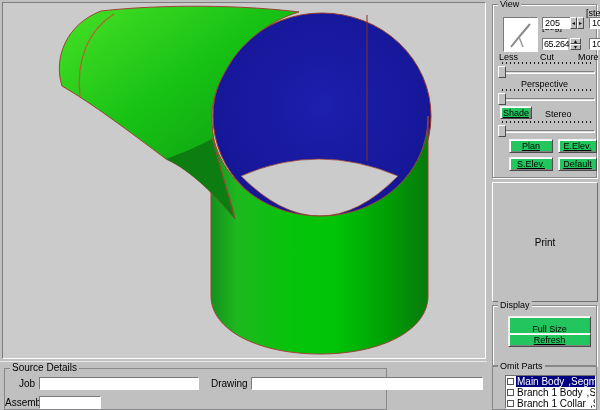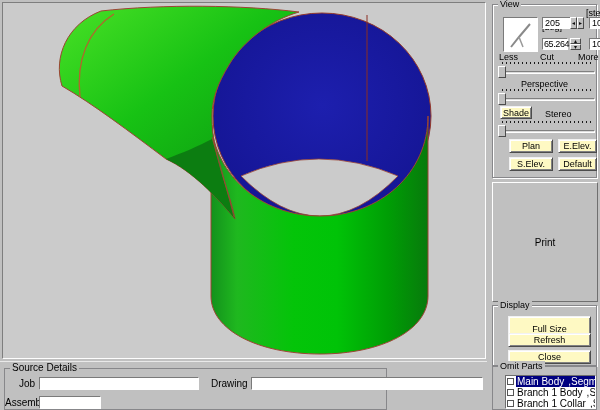--- a/index.html
+++ b/index.html
@@ -12,24 +12,24 @@
               background:#cbcbcb; border:1px solid; border-color:#7e7e7e #fdfdfd #fdfdfd #7e7e7e; }
   #viewport svg { display:block; width:100%; height:100%; }
 
   
   #side-panel { position:absolute; left:488px; top:0; width:112px; height:410px; background:#c0c0c0; }
 
   .groupbox { position:absolute; border:1px solid #87878a; box-shadow:1px 1px 0 #ffffff, inset 1px 1px 0 #ffffff; }
   .legend { position:absolute; top:-6px; left:5px; background:#c0c0c0; padding:0 2px;
             font-size:9px; line-height:10px; white-space:nowrap; }
 
-  .btn { background:#fef9c3; border:1px solid; border-color:#f2f2f2 #4c4c4c #4c4c4c #f2f2f2;
+  .btn { background:#22c55e; border:1px solid; border-color:#f2f2f2 #4c4c4c #4c4c4c #f2f2f2;
          box-shadow:inset 1px 1px 0 #ffffff, inset -1px -1px 0 #828282;
          display:flex; align-items:center; justify-content:center;
-         font-size:10px; cursor:pointer; white-space:nowrap; }
+         font-size:10px; cursor:pointer; white-space:nowrap;text-decoration:underline; }
   .btn.small { font-size:9px; }
 
   .field { background:#fff; border:1px solid; border-color:#7a7a7a #fff #fff #7a7a7a;
            font-family:"Liberation Sans",sans-serif; font-size:9px; padding:0 2px; }
   input.field { outline:none; }
 
   .lab { position:absolute; font-size:9px; line-height:10px; white-space:nowrap; }
 
   .tinybtn { position:absolute; background:#c0c0c0; border:1px solid; border-color:#fff #4c4c4c #4c4c4c #fff;
              font-size:6px; line-height:5px; text-align:center; color:#111; cursor:pointer;
@@ -164,21 +164,20 @@
   </div>
 
   <div class="abs" style="left:4px; top:182px; width:106px; height:120px; background:#c0c0c0;
        border:1px solid; border-color:#ffffff #6f6f6f #6f6f6f #ffffff;
        display:flex; align-items:center; justify-content:center; cursor:pointer;">Print</div>
 
   <div class="groupbox" style="left:4px; top:305px; width:105px; height:61px;">
     <span class="legend">Display</span>
     <div class="abs btn small" style="left:15px; top:10px; width:83px; height:26px;">Full Size</div>
     <div class="abs btn small" style="left:15px; top:27px; width:83px; height:14px;">Refresh</div>
-    <div class="abs btn small" style="left:15px; top:44px; width:83px; height:14px;">Close</div>
   </div>
 
   <div class="groupbox" style="left:4px; top:366px; width:105px; height:44px; box-shadow:none;">
     <span class="legend">Omit Parts</span>
     <div id="omit-list">
       <div class="omit-row selected">
         <div class="omit-check"></div>
         <div class="omit-text">
           <span>Main Body</span>
           <span class="seg">,Segment 1</span>

